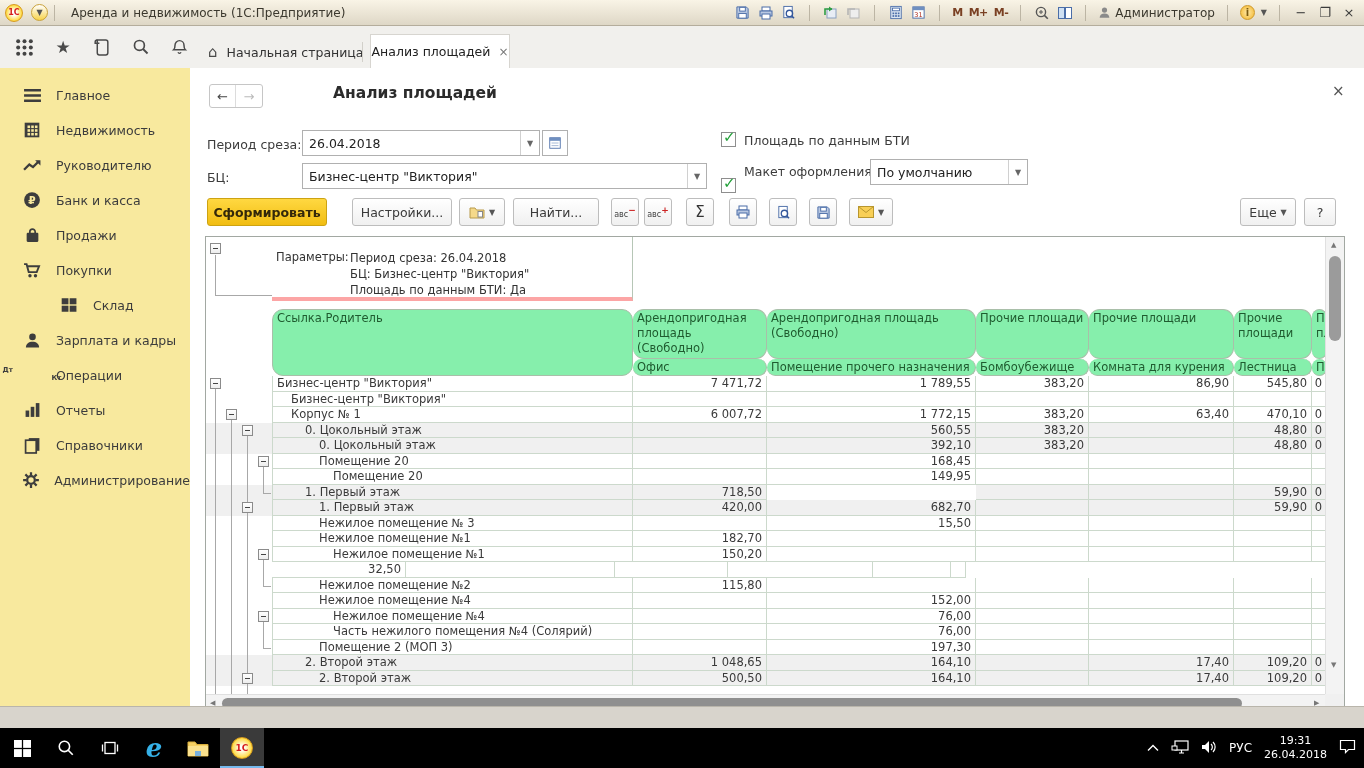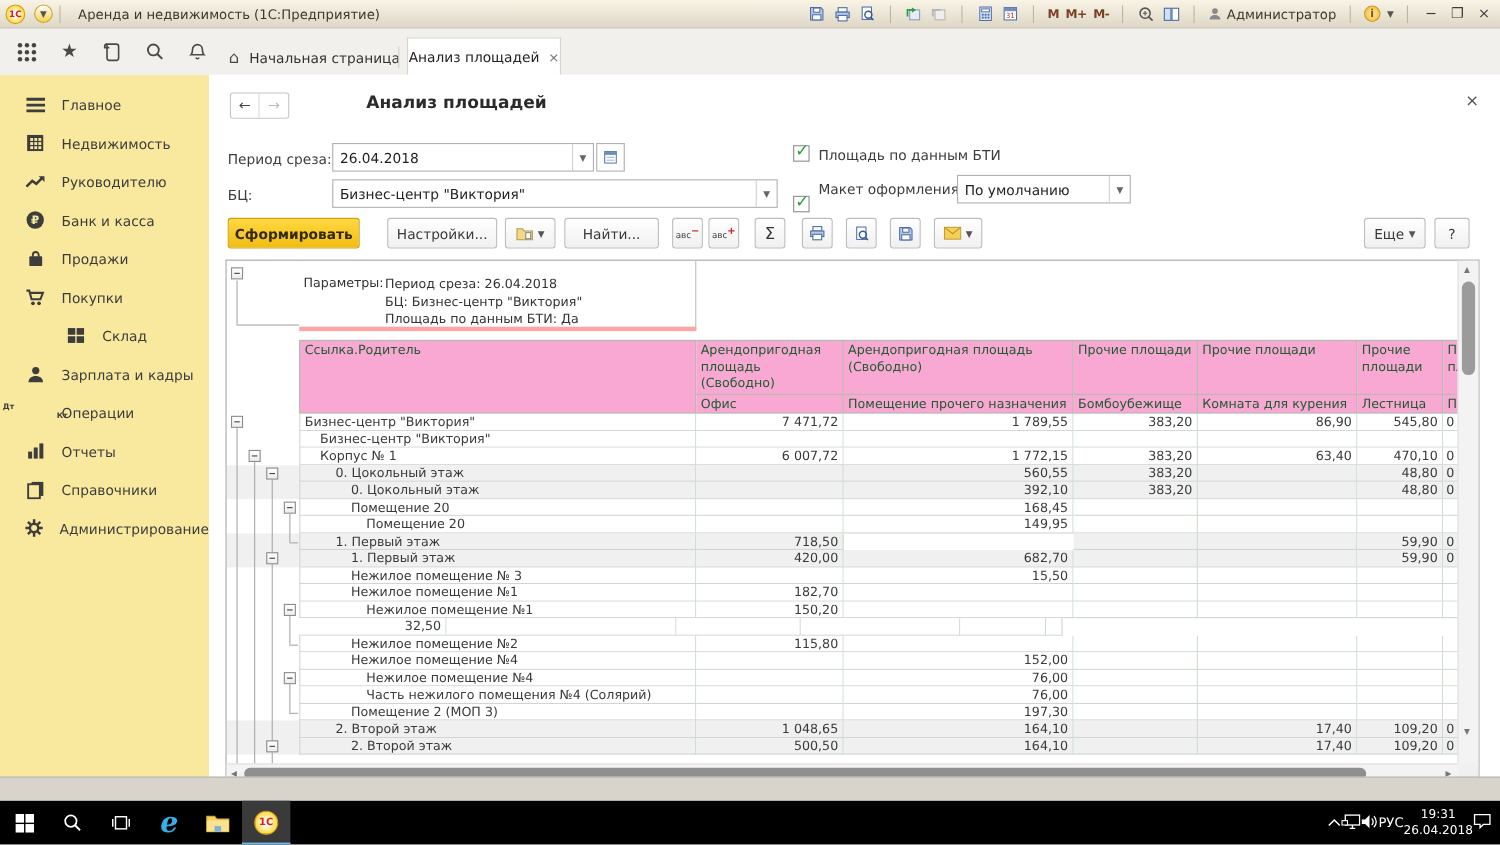--- a/index.html
+++ b/index.html
@@ -83,21 +83,21 @@
 
   
   .tbl { left:205px; top:236px; width:1140px; height:476px; border:1px solid #a2a8a2; background:#fff; }
   .tbl-inner { position:absolute; left:0; top:0; width:1121px; height:459px; overflow:hidden; }
   .params-row { position:absolute; left:0; top:0; width:1121px; height:64px; }
   .params-cell { position:absolute; left:66px; top:0; width:361px; height:64px;
     border-right:1px solid #b6c6b6; border-bottom:4px solid #fca5a5; font-size:11.5px; color:#333; }
   .params-label { position:absolute; left:4px; top:13px; }
   .params-lines { position:absolute; left:78px; top:13px; line-height:16px; white-space:nowrap; }
   .hdr { position:absolute; left:0; top:72px; width:1121px; height:67px; font-size:11.5px; color:#1f5b2f; }
-  .hdr-cell { position:absolute; background:#f9a8d4; border-right:1px solid #a9bfa9; border-bottom:1px solid #a9bfa9; border-top:1px solid #a9bfa9; padding:1px 4px; line-height:1.3; overflow:hidden; }
+  .hdr-cell { position:absolute; background:#86efac; border-right:1px solid #a9bfa9; border-bottom:1px solid #a9bfa9; border-top:1px solid #a9bfa9; padding:1px 4px; line-height:1.3; overflow:hidden;border-radius:11px; }
   .body { position:absolute; left:0; top:139px; width:1121px; height:320px; overflow:hidden; }
   .trow { display:flex; height:15.5px; }
   .cell { border-right:1px solid #ccd9cc; border-bottom:1px solid #ccd9cc; font-size:11.5px; color:#3a3a3a;
     white-space:nowrap; overflow:hidden; line-height:14px; background:#fff; }
   .cell-gutter { width:66px; border:none; background:#fff; }
   .cell-label { width:361px; border-left:1px solid #ccd9cc; }
   .cell-num { text-align:right; padding-right:4px; }
   .trow.shaded .cell { background:#f0f0f0; }
   .tree-layer { position:absolute; left:0; top:0; width:66px; height:476px; }
   .tline { position:absolute; background:#a8a8a8; width:1px; }
@@ -113,21 +113,21 @@
   .corner { position:absolute; right:0; bottom:0; width:19px; height:17px; background:#f0f0f0; }
 
   
   .taskbar { left:0; top:728px; width:1364px; height:40px; background:#000; display:flex; align-items:center; }
   .tk-ic { width:44px; height:40px; display:flex; align-items:center; justify-content:center; }
   .tk-active { background:#3a3a3a; position:relative; }
   .tk-active::after { content:""; position:absolute; left:0; bottom:0; width:100%; height:2px; background:#76b9ed; }
   .tk-1c { width:22px; height:22px; border-radius:50%; background:radial-gradient(#fff 15%, #ffd93e 70%);
     border:1px solid #d79b1e; color:#d61e1e; font-weight:bold; font-size:9px; display:flex; align-items:center; justify-content:center; }
   .ie-e { color:#35b1e8; font-size:26px; font-style:italic; font-weight:bold; font-family:"DejaVu Serif","Liberation Serif",serif; line-height:1; }
-  .tray { position:absolute; right:8px; top:0; height:40px; display:flex; align-items:center; color:#fff; }
+  .tray { position:absolute; right:8px; top:0; height:40px; display:flex; align-items:center; gap:12px; color:#fff; }
   .tray-lang { font-size:12px; }
   .tray-clock { font-size:11px; text-align:center; line-height:14px; }
 </style>
 </head>
 <body>
 
 <div id="app">
 
   <div class="abs titlebar">
     <div class="logo-1c">1С</div>

